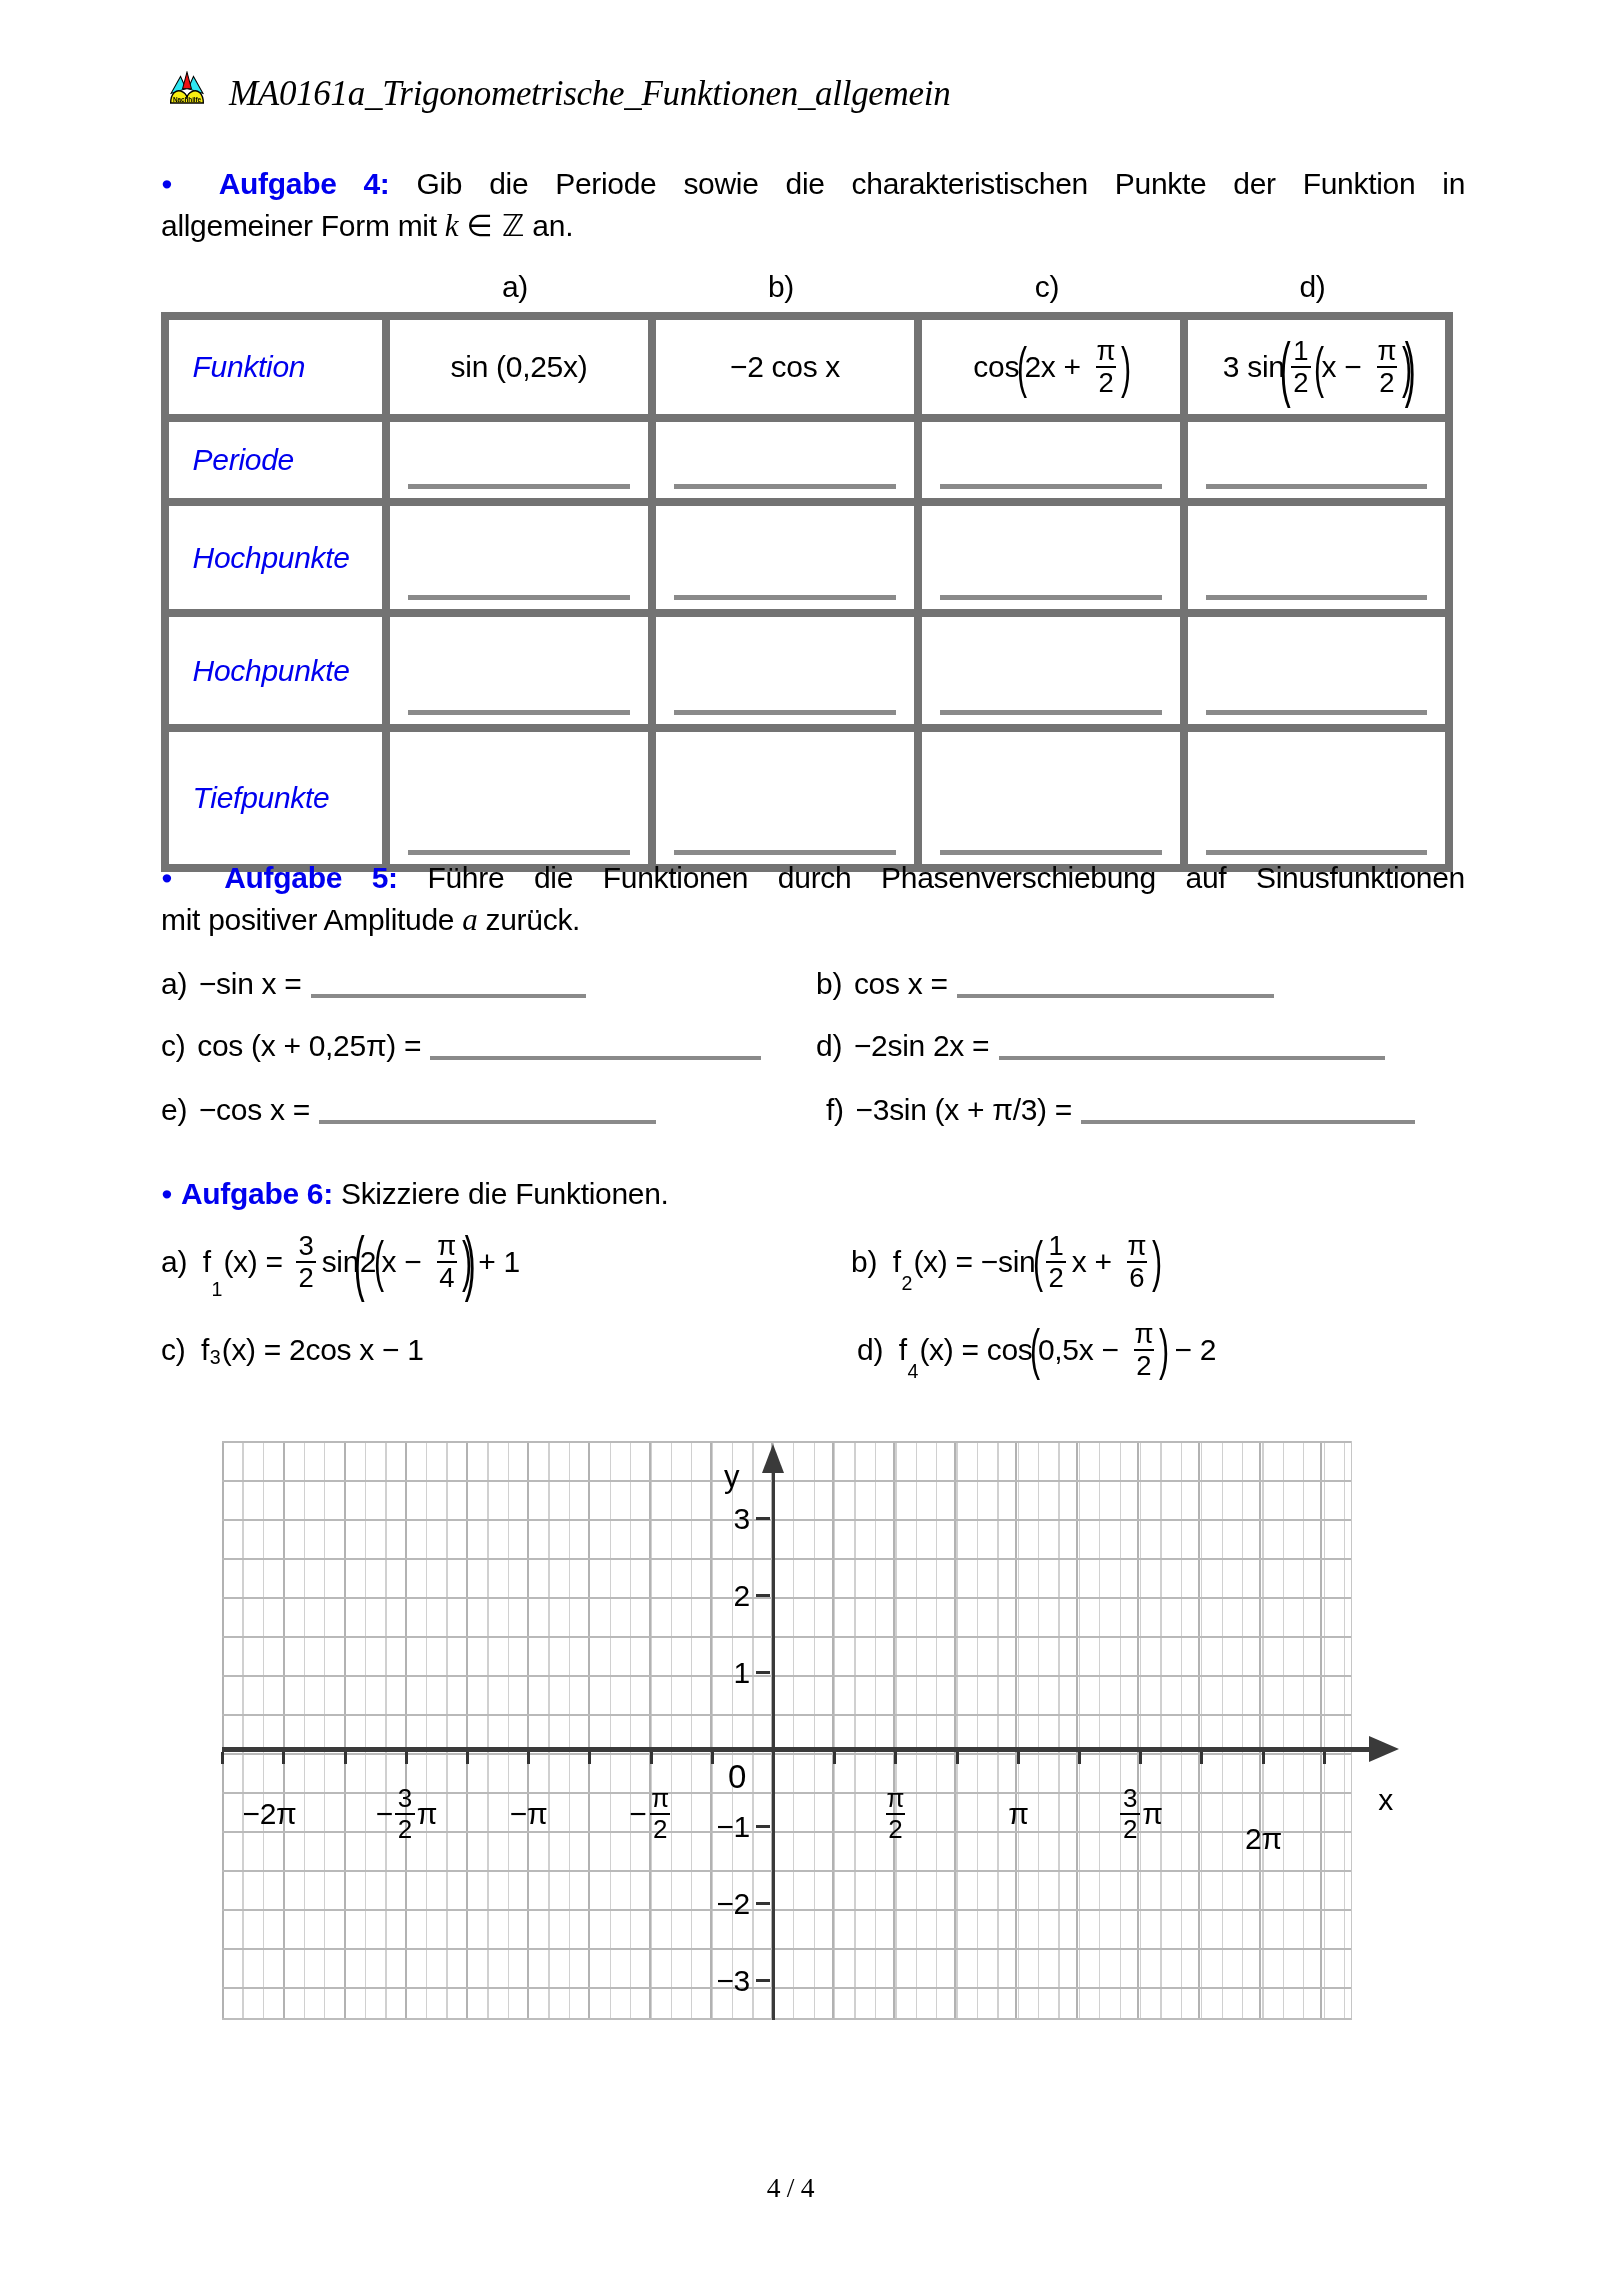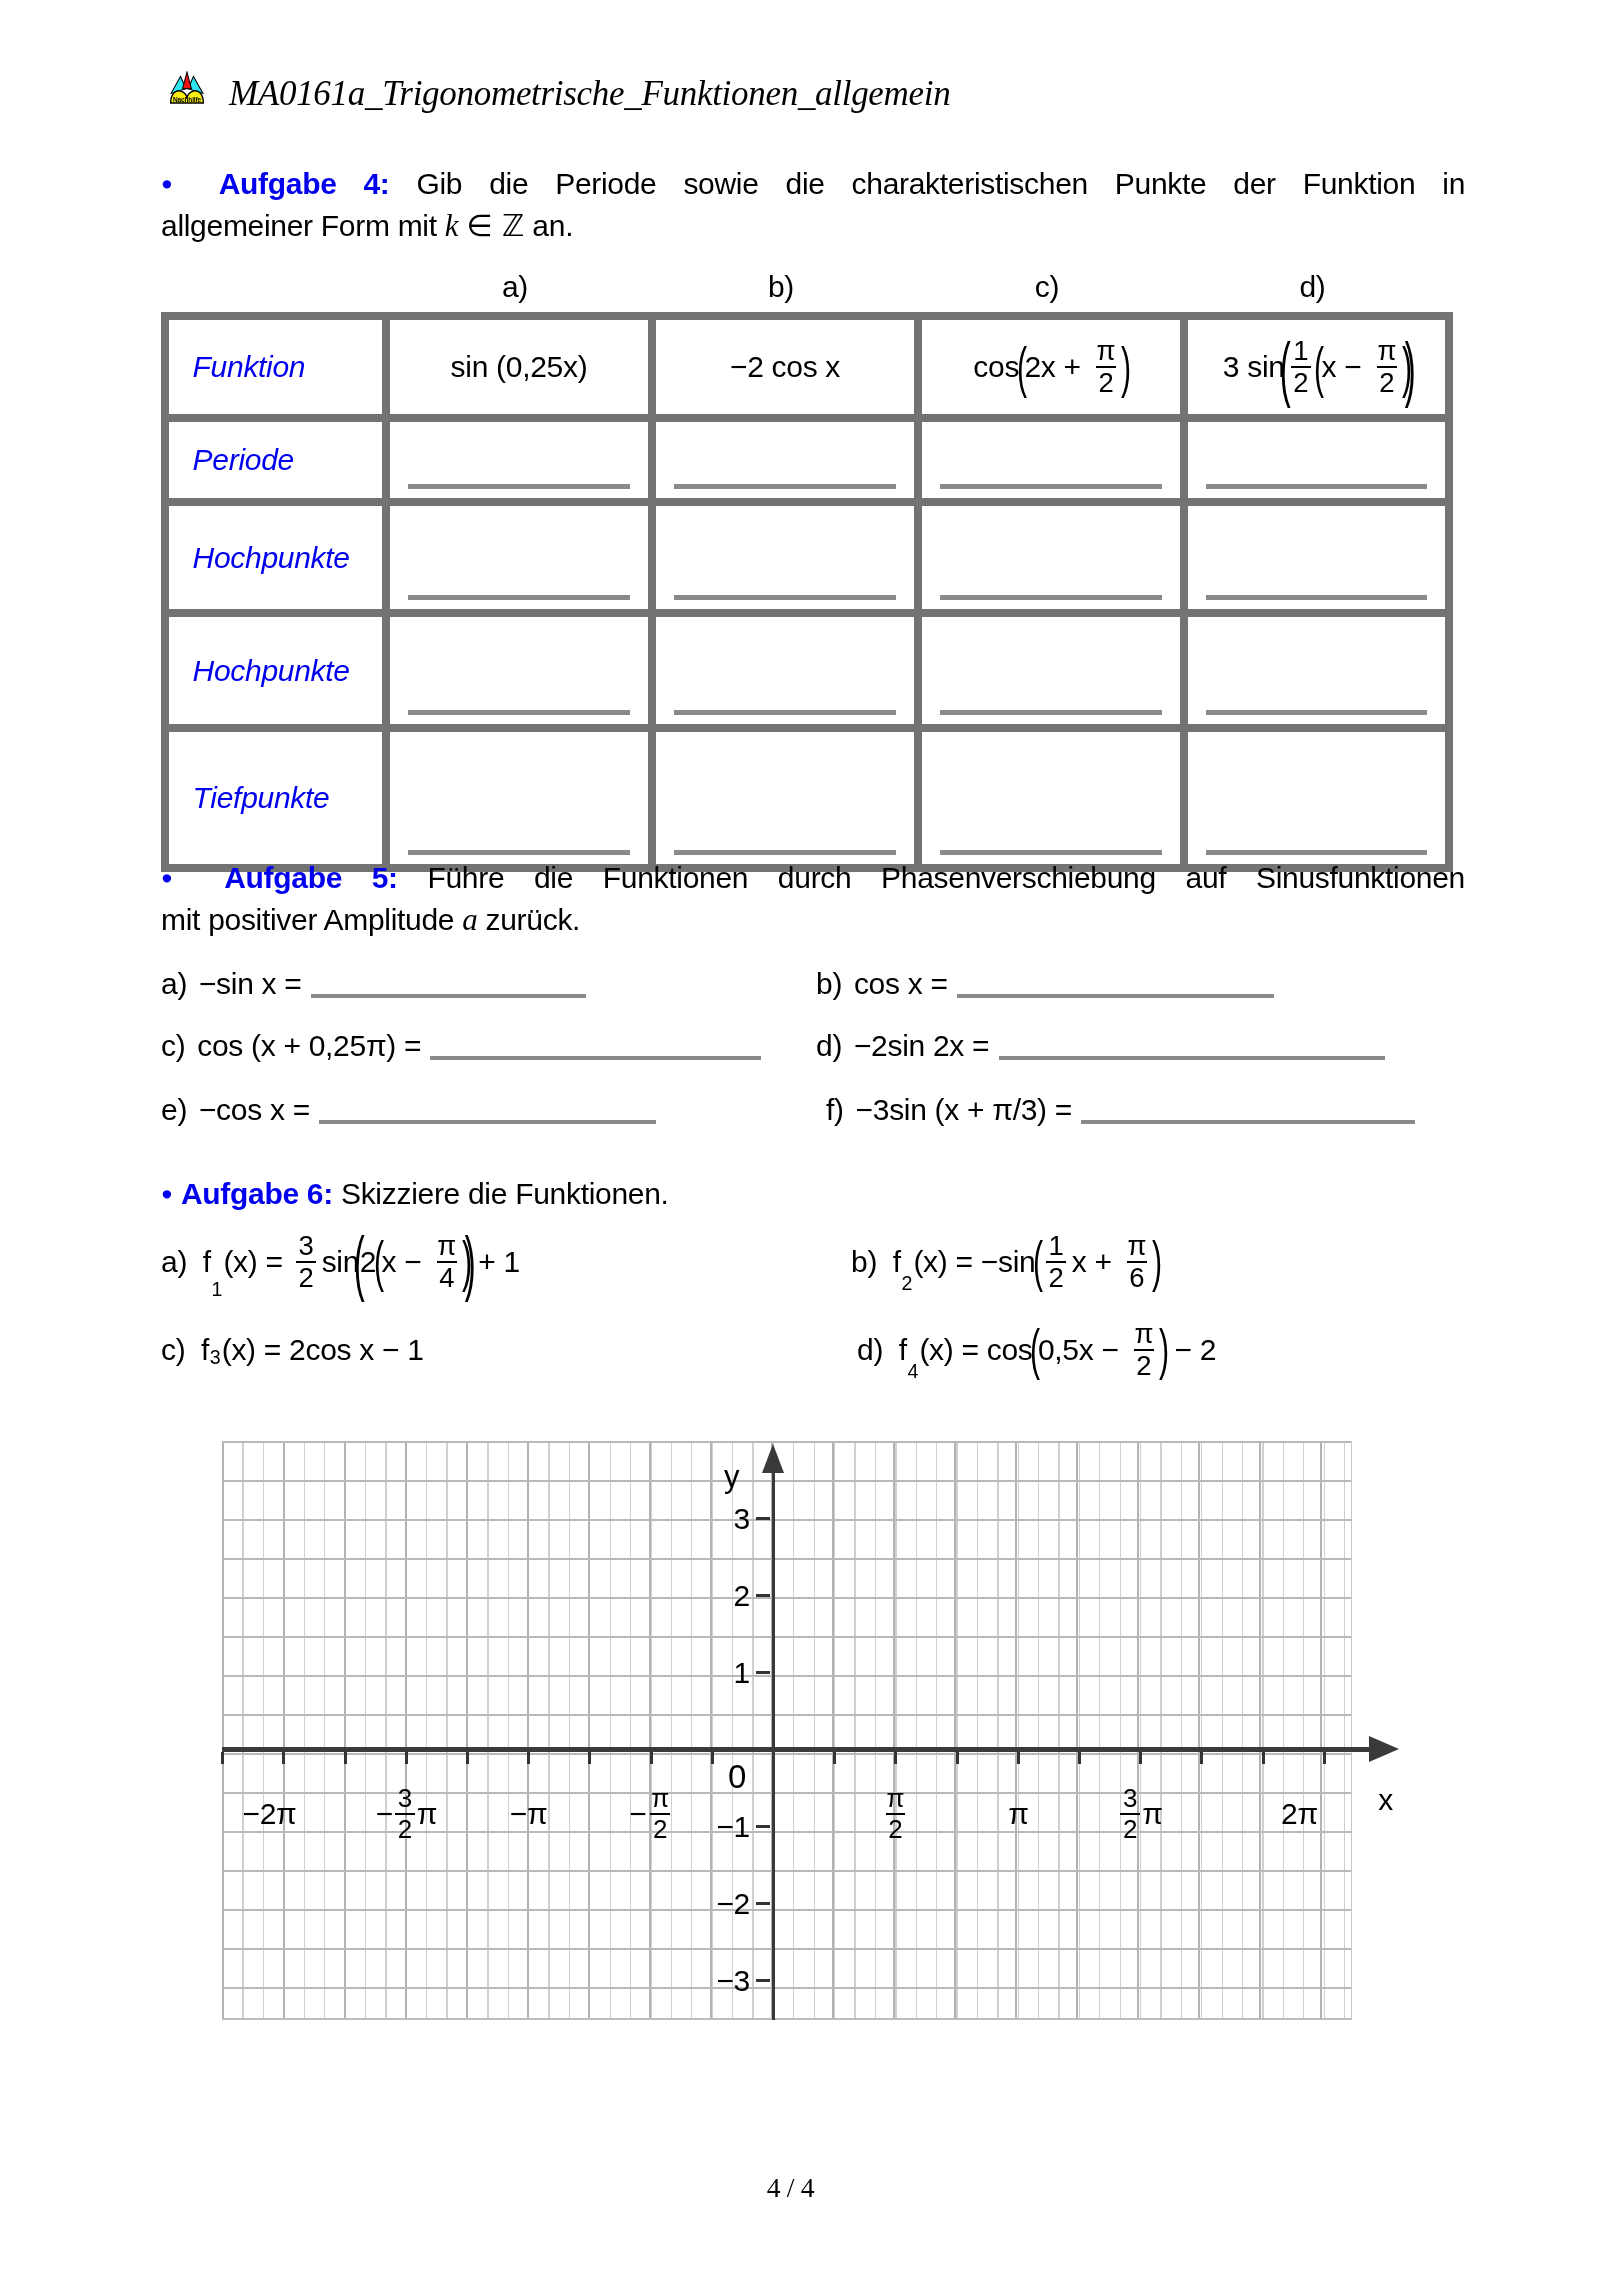--- a/index.html
+++ b/index.html
@@ -291,18 +291,18 @@
       <div class="ylabel" style="top: 476px;">−2</div>
       <div class="ytick" style="top: 572px;"></div>
       <div class="ylabel" style="top: 553px;">−3</div>
       <div class="xlabel fml" style="left: 21px;"><span class="ftxt">−2π</span></div>
       <div class="xlabel fml" style="left: 158px;"><span class="ftxt">−</span><span class="frac"><span class="num">3</span><span class="den">2</span></span><span class="ftxt">π</span></div>
       <div class="xlabel fml" style="left: 280px;"><span class="ftxt">−π</span></div>
       <div class="xlabel fml" style="left: 403px;"><span class="ftxt">−</span><span class="frac"><span class="num">π</span><span class="den">2</span></span></div>
       <div class="xlabel fml" style="left: 647px;"><span class="frac"><span class="num">π</span><span class="den">2</span></span></div>
       <div class="xlabel fml" style="left: 770px;"><span class="ftxt">π</span></div>
       <div class="xlabel fml" style="left: 892px;"><span class="frac"><span class="num">3</span><span class="den">2</span></span><span class="ftxt">π</span></div>
-      <div class="xlabel fml" style="left: 1051px;"><span class="ftxt">2π</span></div>
+      <div class="xlabel fml" style="left: 1015px; align-items: flex-end;"><span class="ftxt">2π</span></div>
     </div>
 
   <div class="footer">4 / 4</div>
 </div>
 
 
 </body></html>

